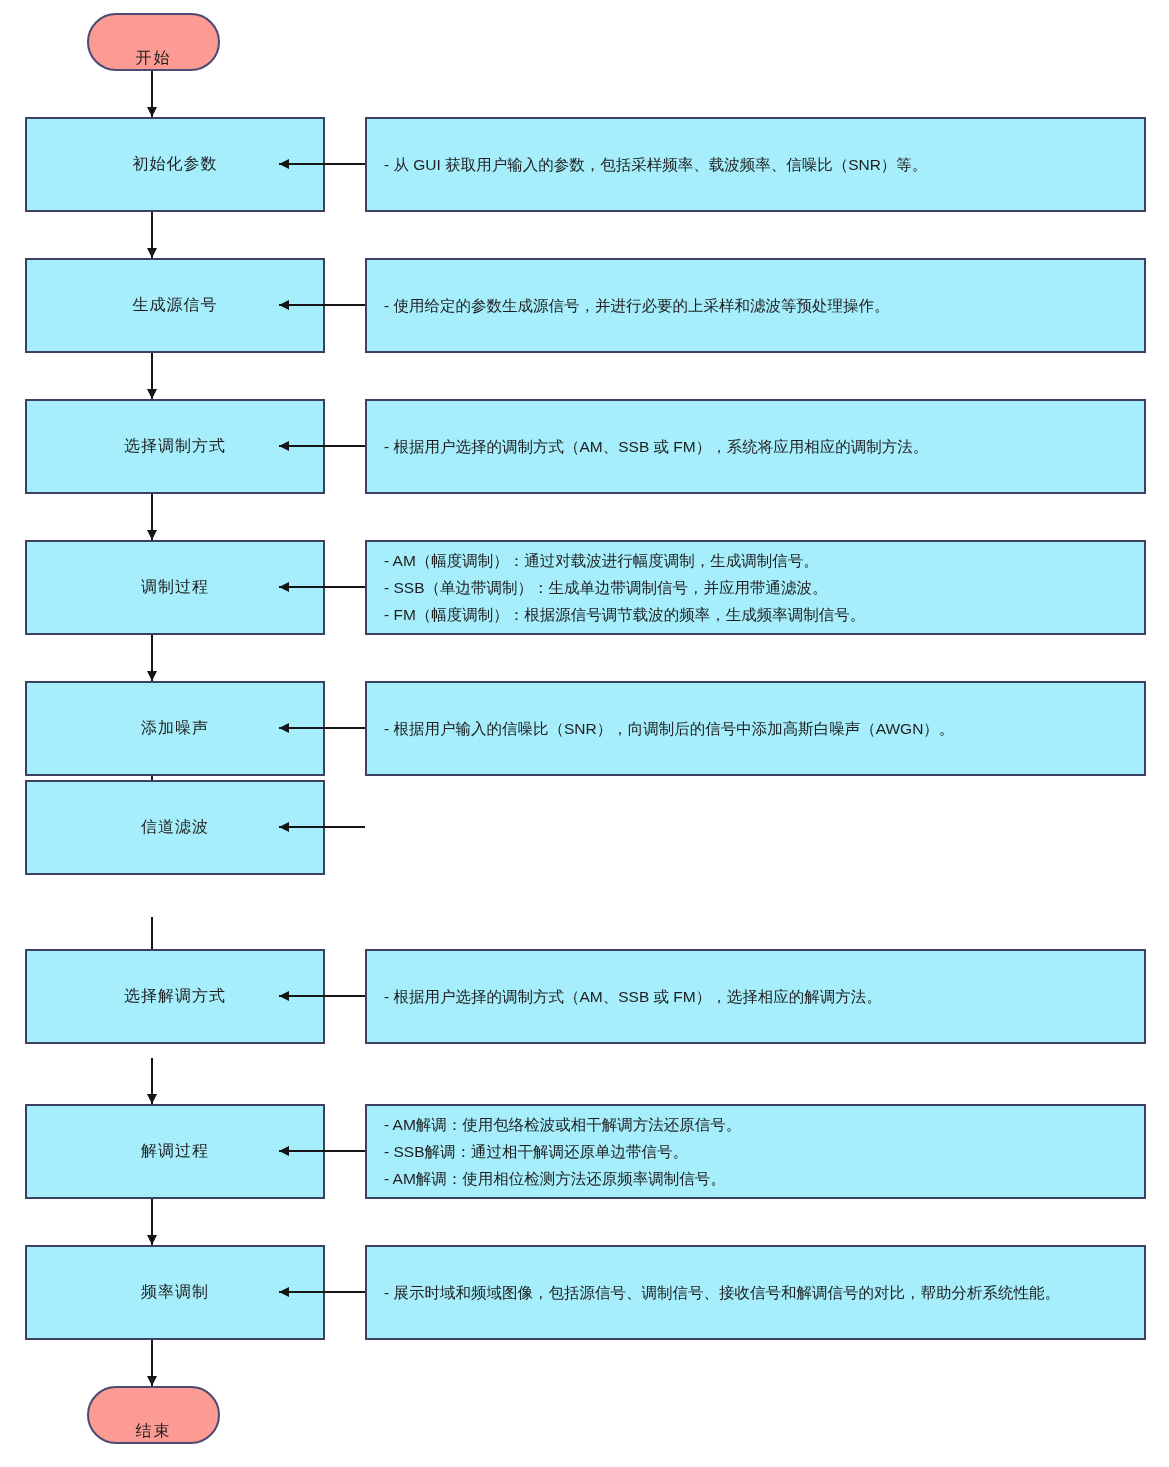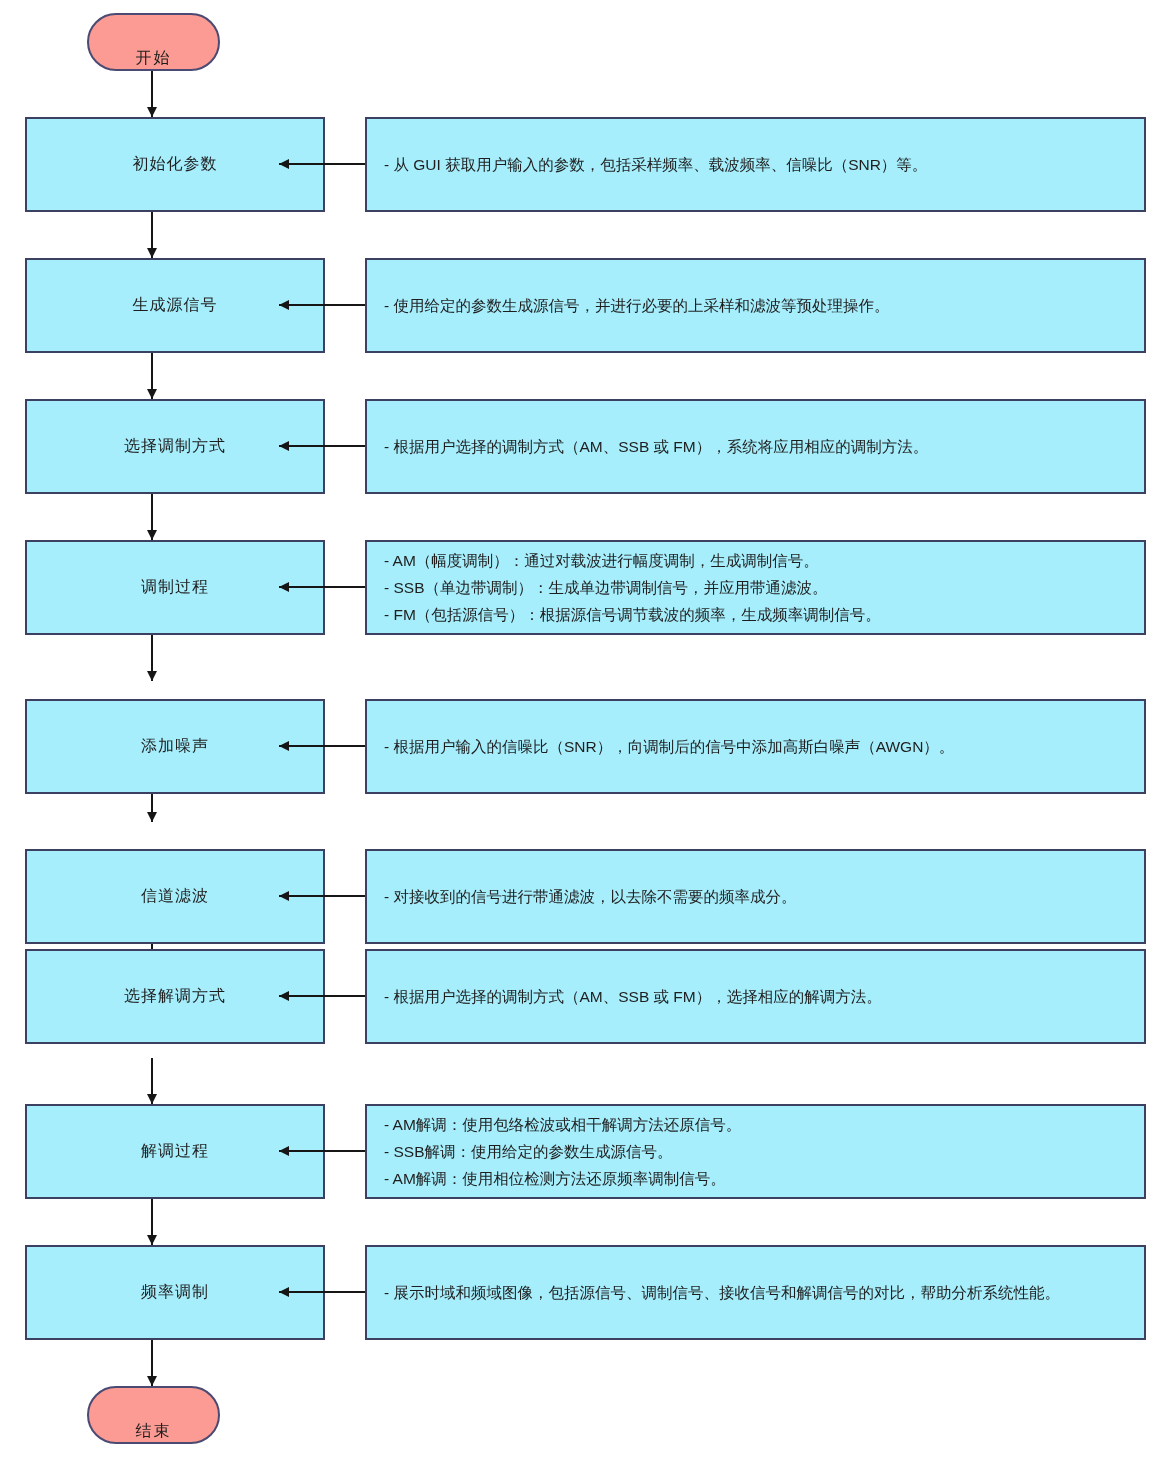--- a/index.html
+++ b/index.html
@@ -159,62 +159,59 @@
   </div>
 
   <div class="row" style="top:540px;">
     <div class="node">
       <span>调制过程</span>
     </div>
     <div class="h-arrow"></div>
     <div class="desc">
       <div>- AM（幅度调制）：通过对载波进行幅度调制，生成调制信号。</div>
       <div>- SSB（单边带调制）：生成单边带调制信号，并应用带通滤波。</div>
-      <div>- FM（包括源信号）：根据源信号调节载波的频率，生成频率调制信号。</div>
-    </div>
-  </div>
-
-  <div class="row" style="top:699px;border-radius:15px;">
+      <div>- FM（幅度调制）：根据源信号调节载波的频率，生成频率调制信号。</div>
+    </div>
+  </div>
+
+  <div class="row" style="top:681px;border-radius:15px;">
     <div class="node">
       <span>添加噪声</span>
     </div>
     <div class="h-arrow"></div>
     <div class="desc">
       <div>- 根据用户输入的信噪比（SNR），向调制后的信号中添加高斯白噪声（AWGN）。</div>
     </div>
   </div>
 
-  <div class="row" style="top:849px;">
+  <div class="row" style="top:780px;text-align:right;">
     <div class="node">
       <span>信道滤波</span>
     </div>
     <div class="h-arrow"></div>
-    <div class="desc">
-      <div>- 对接收到的信号进行带通滤波，以去除不需要的频率成分。</div>
-    </div>
   </div>
 
   <div class="row" style="top:949px;">
     <div class="node">
       <span>选择解调方式</span>
     </div>
     <div class="h-arrow"></div>
     <div class="desc">
       <div>- 根据用户选择的调制方式（AM、SSB 或 FM），选择相应的解调方法。</div>
     </div>
   </div>
 
   <div class="row" style="top:1104px;">
     <div class="node">
       <span>解调过程</span>
     </div>
     <div class="h-arrow"></div>
     <div class="desc">
       <div>- AM解调：使用包络检波或相干解调方法还原信号。</div>
-      <div>- SSB解调：使用给定的参数生成源信号。</div>
+      <div>- SSB解调：通过相干解调还原单边带信号。</div>
       <div>- AM解调：使用相位检测方法还原频率调制信号。</div>
     </div>
   </div>
 
   <div class="row" style="top:1245px;">
     <div class="node">
       <span>频率调制</span>
     </div>
     <div class="h-arrow"></div>
     <div class="desc">

